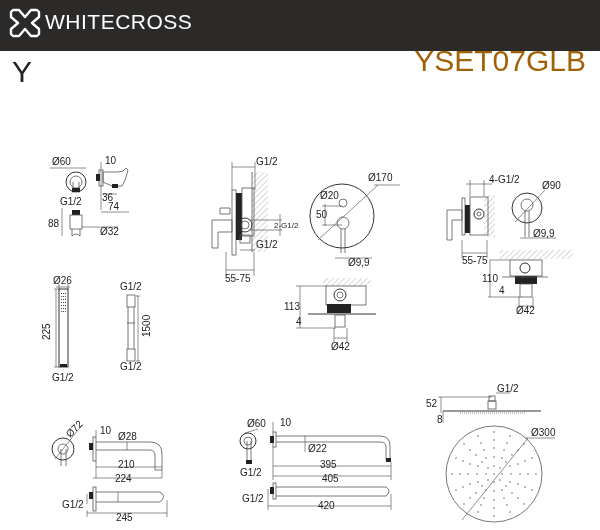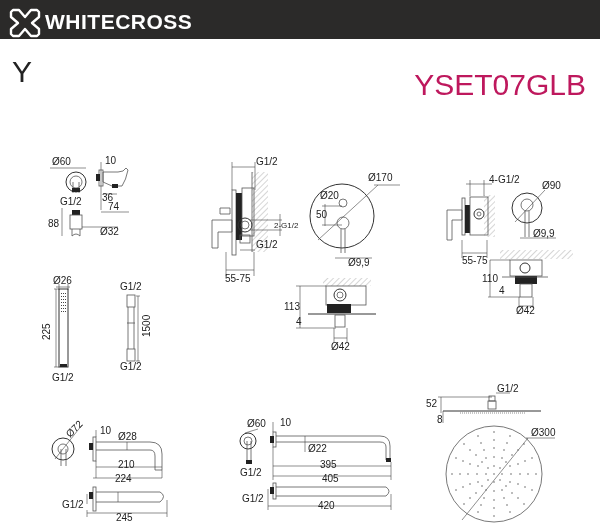--- a/index.html
+++ b/index.html
@@ -1,21 +1,21 @@
 <!DOCTYPE html>
 <html><head>
 <meta charset="utf-8">
 <style>
   html,body{margin:0;padding:0;background:#fff;}
   body{width:600px;height:530px;overflow:hidden;position:relative;font-family:"Liberation Sans",sans-serif;}
-  .header{position:absolute;left:0;top:0;width:600px;height:39px;background:#2b2a29;font-weight:bold;}
+  .header{position:absolute;left:0;top:0;width:600px;height:51px;background:#2b2a29;}
   .logo-text{position:absolute;left:45px;top:10px;color:#fff;font-size:21px;letter-spacing:0.5px;font-family:"Liberation Sans",sans-serif;}
   .logo-icon{position:absolute;left:9px;top:8px;width:32px;height:30px;}
   .series{position:absolute;left:12px;top:55px;font-size:30px;color:#222;}
-  .model{position:absolute;right:14px;top:68px;font-size:30px;color:#be185d;}
+  .model{position:absolute;right:14px;top:44px;font-size:30px;color:#a16207;}
   svg.drw{position:absolute;left:0;top:0;}
   svg.drw text{font-family:"Liberation Sans",sans-serif;font-size:10px;fill:#222;}
   .ln{stroke:#555;stroke-width:0.8;fill:none;}
   .th{stroke:#333;stroke-width:1;fill:none;}
   .dim{stroke:#444;stroke-width:0.6;fill:none;}
   .blk{fill:#222;}
   .hatch{fill:url(#hatch);}
 </style>
 </head>
 <body>

